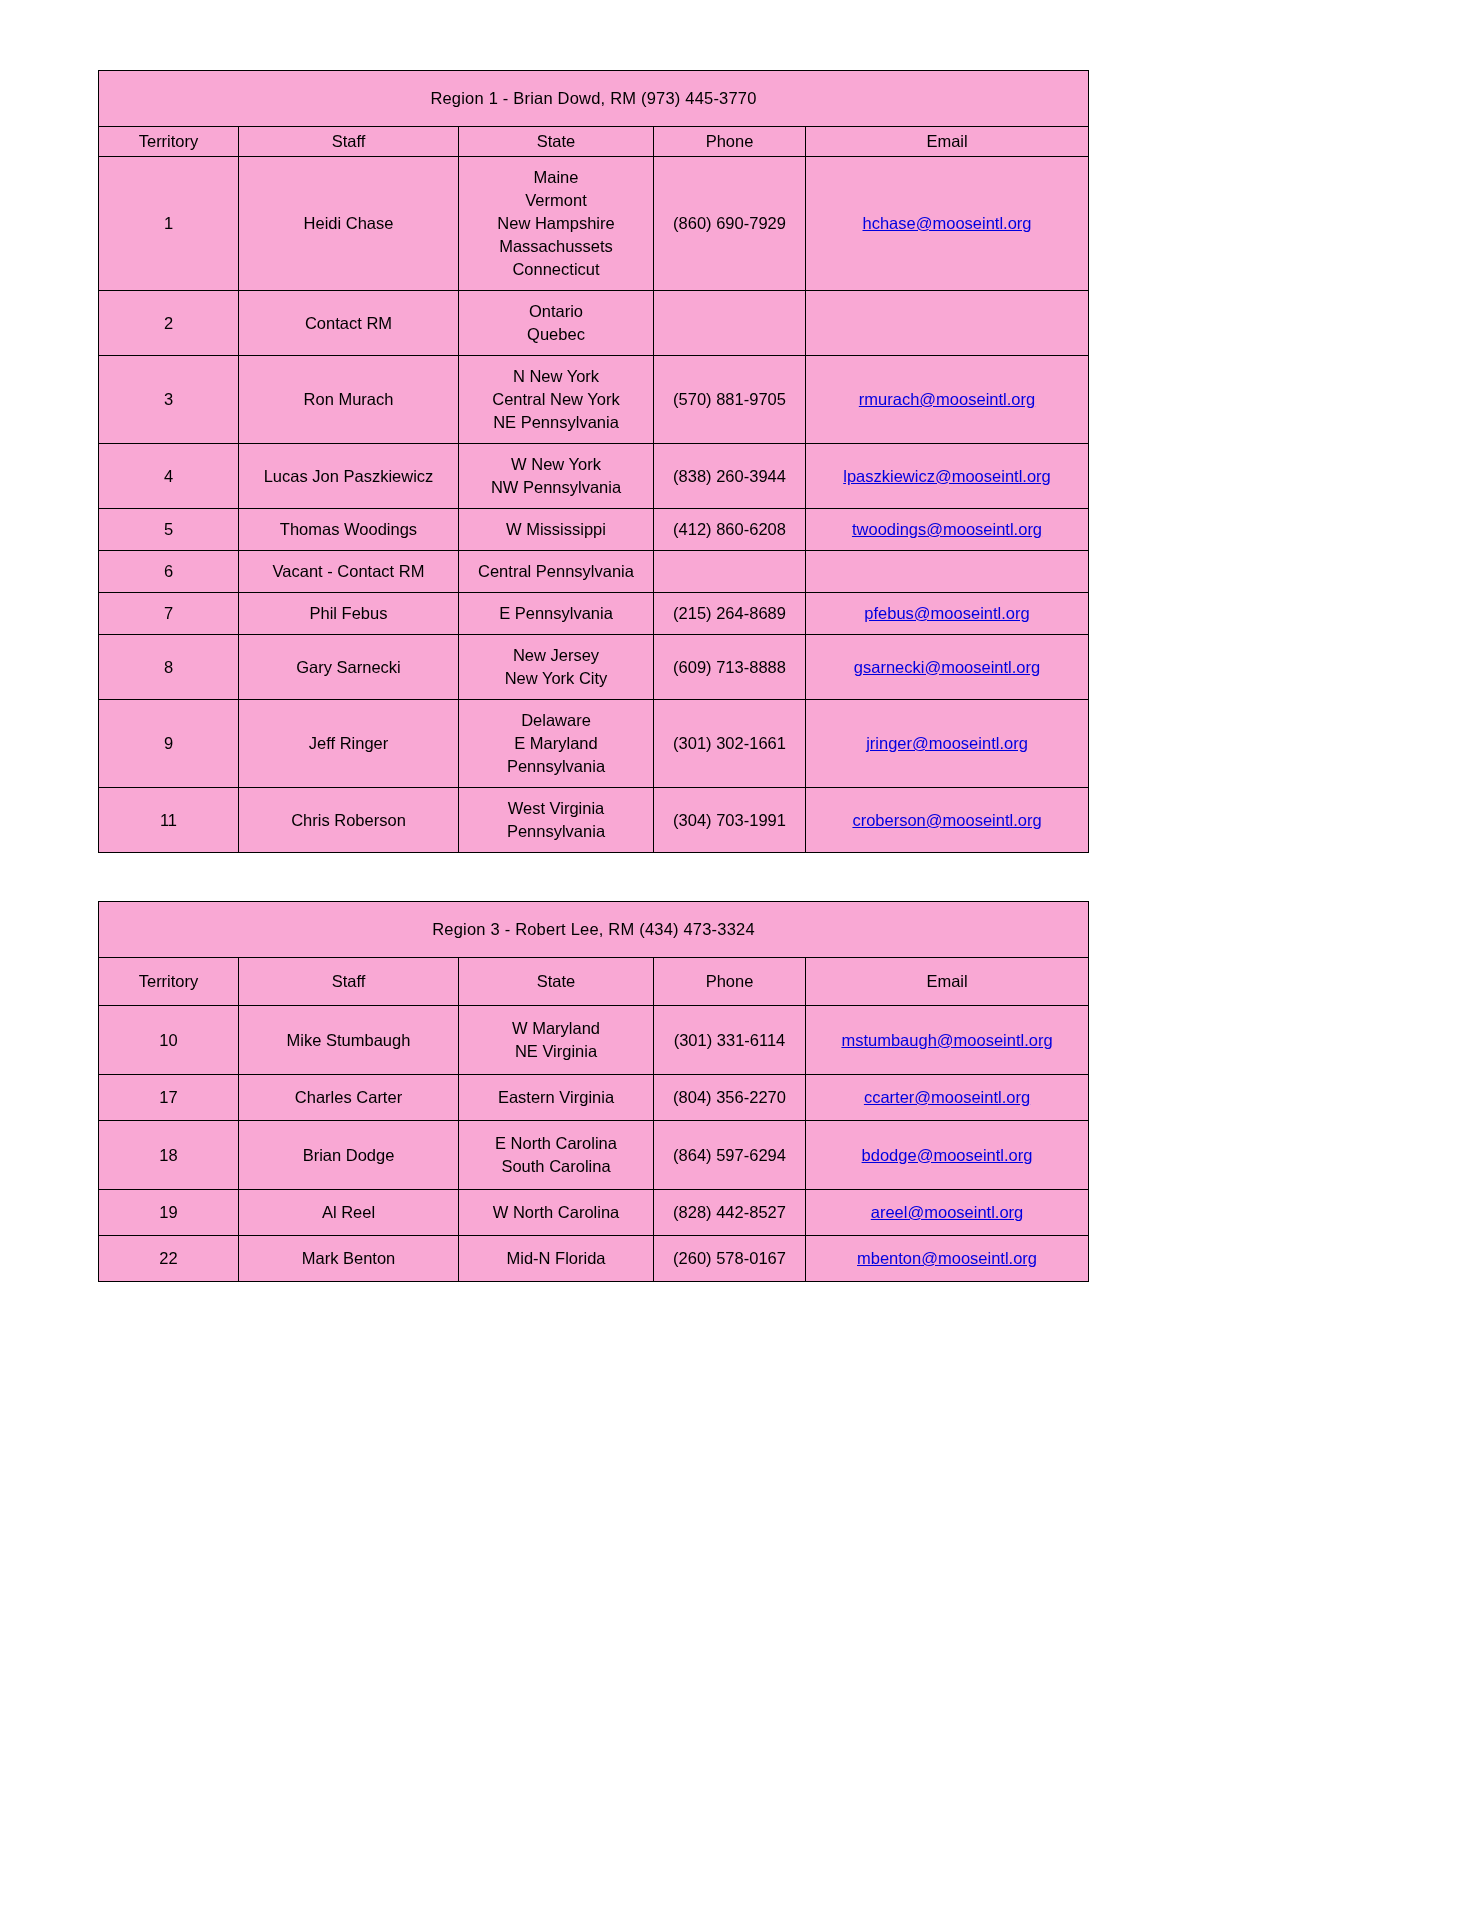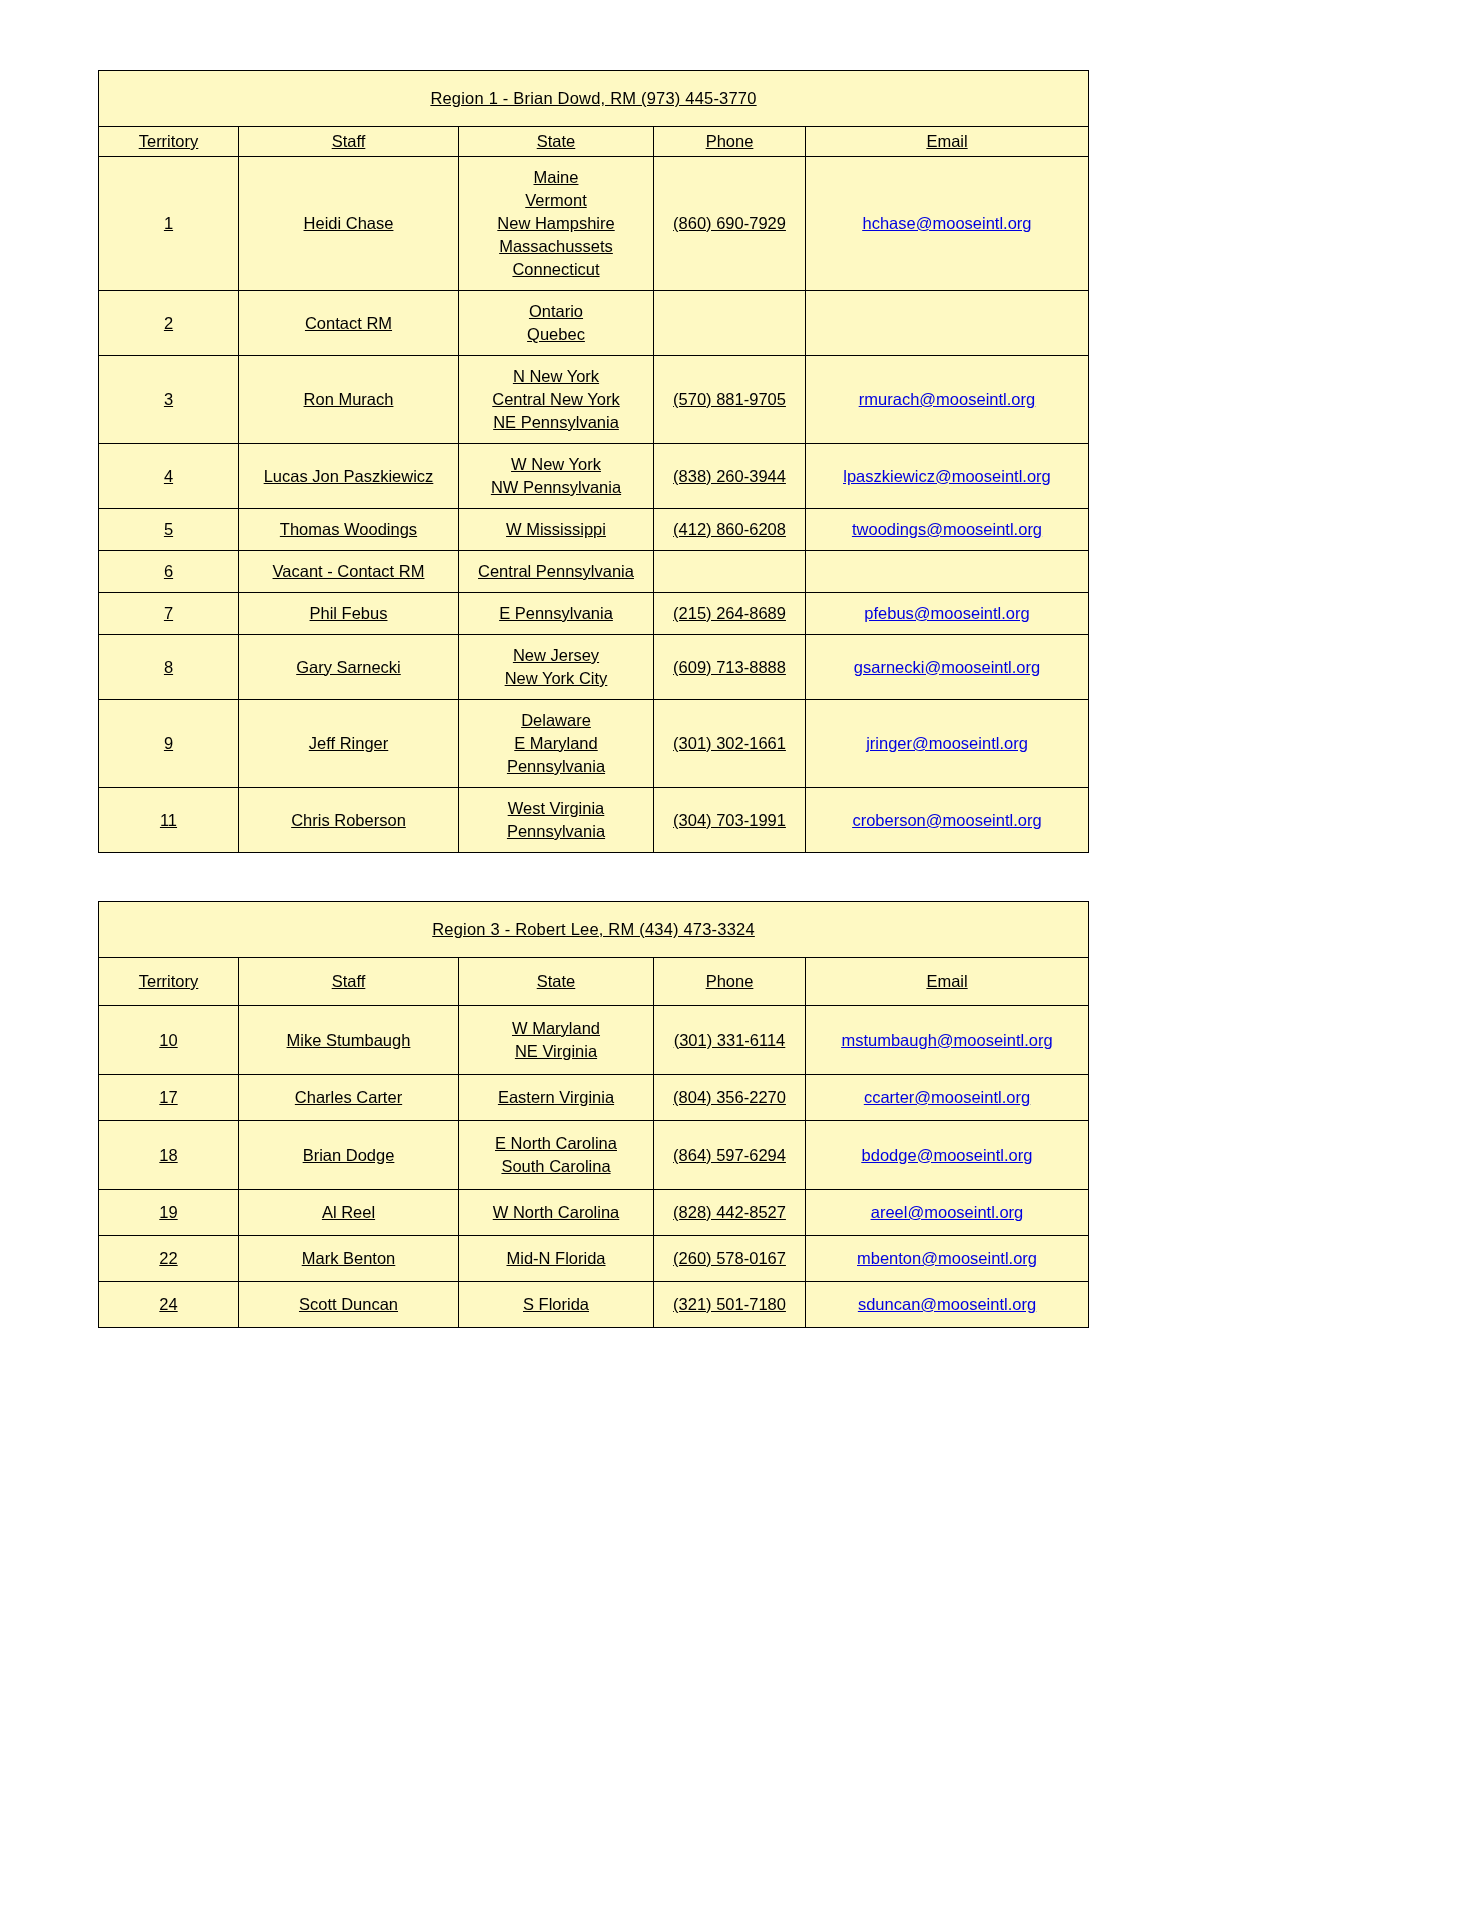--- a/index.html
+++ b/index.html
@@ -12,22 +12,21 @@
     position: relative;
     width: 1484px;
     min-height: 1920px;
     background: #ffffff;
     padding: 70px 0 0 98px;
   }
   table.region-table {
     border-collapse: collapse;
     width: 990px;
     table-layout: fixed;
-    background: #fef9c3;
-    text-decoration: underline;
+    background: #f9a8d4;
   }
   table.region-table th,
   table.region-table td {
     border: 1.5px solid #000000;
     text-align: center;
     vertical-align: middle;
     font-size: 16.5px;
     line-height: 23px;
     font-weight: normal;
     overflow: hidden;
@@ -199,23 +198,16 @@
           <td>(828) 442-8527</td>
           <td><a href="#" class="email-link">areel@mooseintl.org</a></td>
         </tr>
         <tr>
           <td>22</td>
           <td>Mark Benton</td>
           <td>Mid-N Florida</td>
           <td>(260) 578-0167</td>
           <td><a href="#" class="email-link">mbenton@mooseintl.org</a></td>
         </tr>
-        <tr>
-          <td>24</td>
-          <td>Scott Duncan</td>
-          <td>S Florida</td>
-          <td>(321) 501-7180</td>
-          <td><a href="#" class="email-link">sduncan@mooseintl.org</a></td>
-        </tr>
       </tbody>
   </table>
 
 </div>
 
 </body></html>

